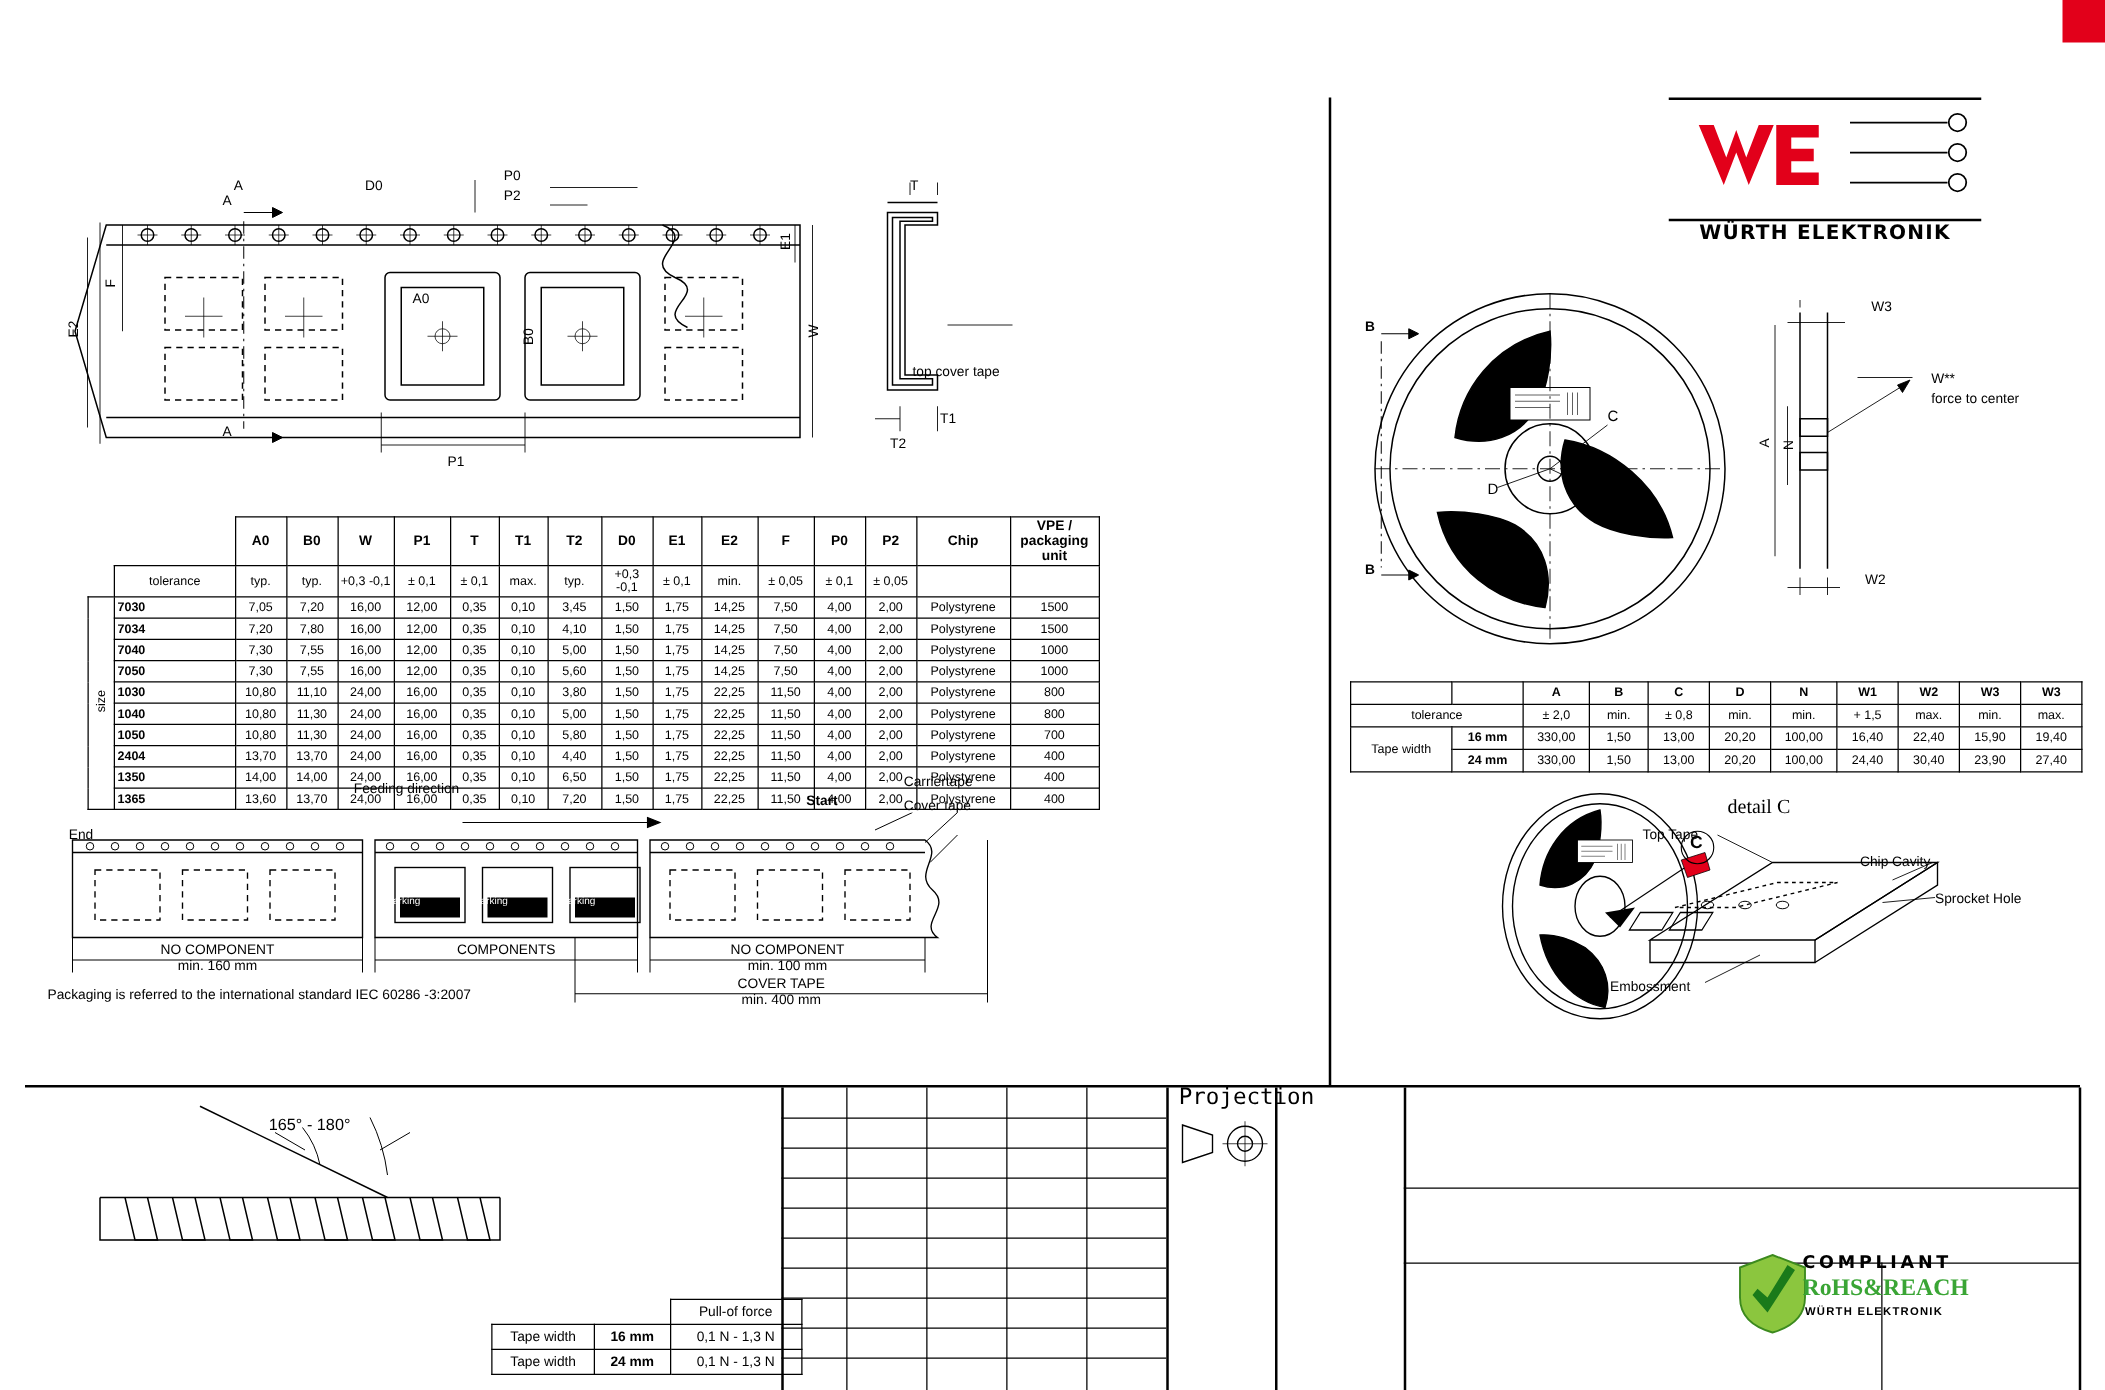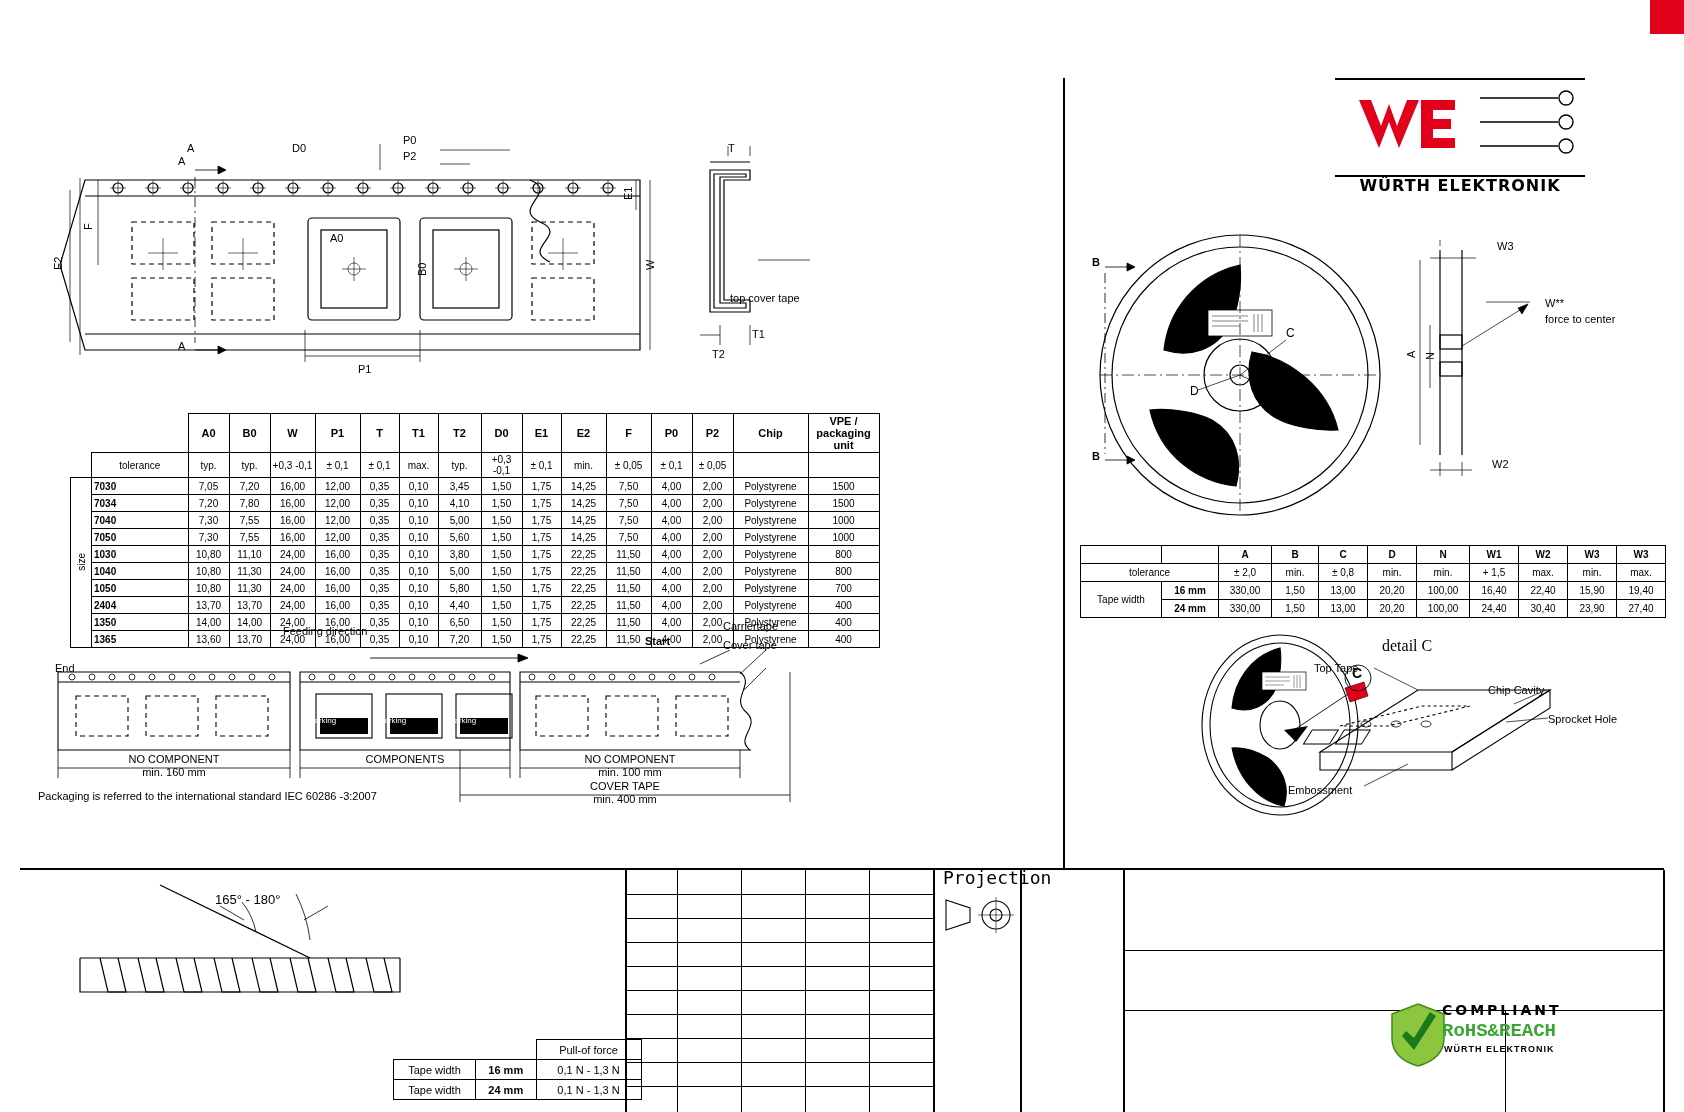--- a/index.html
+++ b/index.html
@@ -41,21 +41,21 @@
   #pull-table td{height:17px;font-size:11px;}
   #pull-table .hdr{font-weight:normal;}
   .lbl{font-size:11px;font-family:"Liberation Sans",sans-serif;}
   .lbl-b{font-size:11px;font-weight:bold;}
   .note{font-size:11px;}
   .vert{writing-mode:vertical-rl;transform:rotate(180deg);}
 
   
   #rohs{top:1000px;left:1390px;width:200px;height:72px;border:0;}
   #rohs .t1{position:absolute;left:52px;top:2px;font-size:14px;letter-spacing:3px;font-weight:bold;font-family:"DejaVu Sans",sans-serif;}
-  #rohs .t2{position:absolute;left:52px;top:20px;font-size:19px;font-weight:bold;color:#3aa535;font-family:Liberation Mono, monospace;}
+  #rohs .t2{position:absolute;left:52px;top:20px;font-size:19px;font-weight:bold;color:#3aa535;font-family:Liberation Serif, serif;}
   #rohs .t3{position:absolute;left:54px;top:44px;font-size:9px;font-weight:bold;letter-spacing:1px;}
 </style>
 </head>
 <body>
 
 <div class="abs" id="banner">
   <div class="red"></div>
 </div>
 
 <div class="ln" style="left:1063px;top:78px;width:2px;height:790px;"></div>

